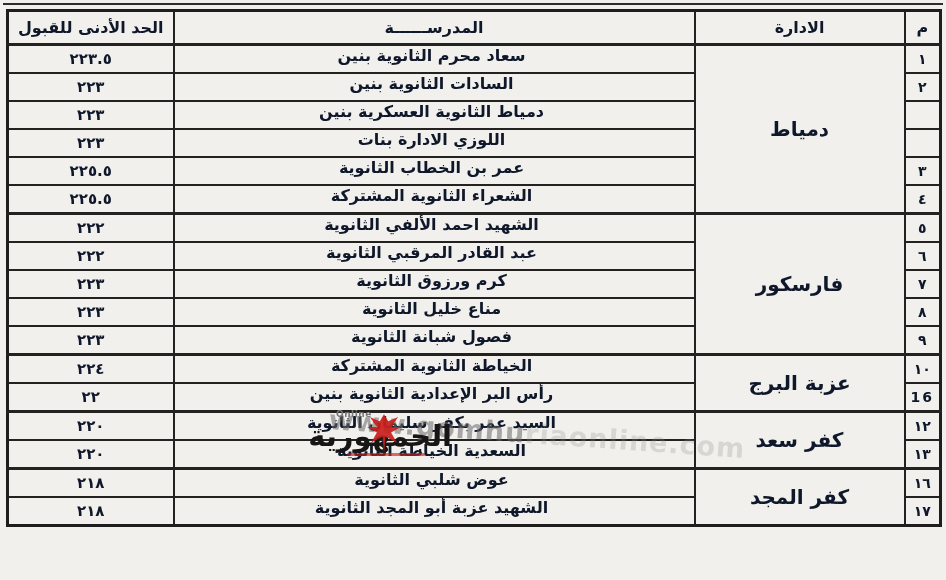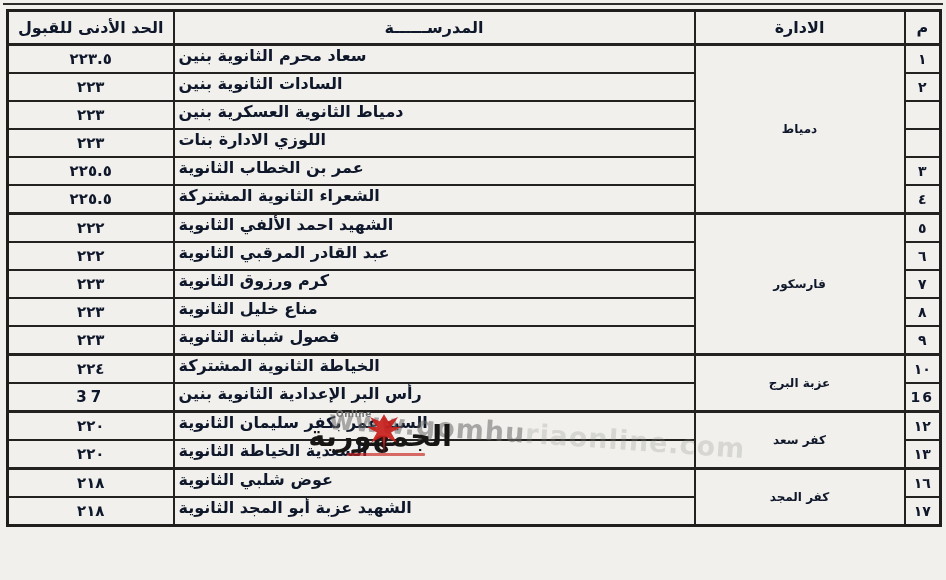--- a/index.html
+++ b/index.html
@@ -37,24 +37,24 @@
     height:34px;
     font-size:16px;font-weight:bold;
     text-align:center;
     border-bottom-width:3px;
   }
   tbody td{height:28px;}
   td.cell-num{
     text-align:center;font-size:14px;font-weight:bold;letter-spacing:2px;
   }
   td.cell-admin{
-    text-align:center;font-size:12px;font-weight:bold;
+    text-align:center;font-size:20px;font-weight:bold;
   }
   td.cell-school{
-    text-align:left;padding:0 9px 7px 4px;
+    text-align:center;padding:0 9px 7px 4px;
     font-size:16px;font-weight:bold;
   }
   td.cell-min{
     text-align:center;font-size:15px;font-weight:bold;letter-spacing:4px;
   }
   tr.group-start td{border-top-width:3px;}
 
   
   .wm-url{
     position:absolute;left:330px;top:404px;
@@ -172,21 +172,21 @@
         </tr>
         <tr class="group-start">
           <td class="cell-num">١٠</td>
           <td class="cell-admin" rowspan="2">عزبة البرج</td>
           <td class="cell-school">الخياطة الثانوية المشتركة</td>
           <td class="cell-min">٢٢٤</td>
         </tr>
         <tr>
           <td class="cell-num">16</td>
           <td class="cell-school">رأس البر الإعدادية الثانوية بنين</td>
-          <td class="cell-min">37</td>
+          <td class="cell-min">٢٢</td>
         </tr>
         <tr class="group-start">
           <td class="cell-num">١٢</td>
           <td class="cell-admin" rowspan="2">كفر سعد</td>
           <td class="cell-school">السيد عمر بكفر سليمان الثانوية</td>
           <td class="cell-min">٢٢٠</td>
         </tr>
         <tr>
           <td class="cell-num">١٣</td>
           <td class="cell-school">السعدية الخياطة الثانوية</td>

